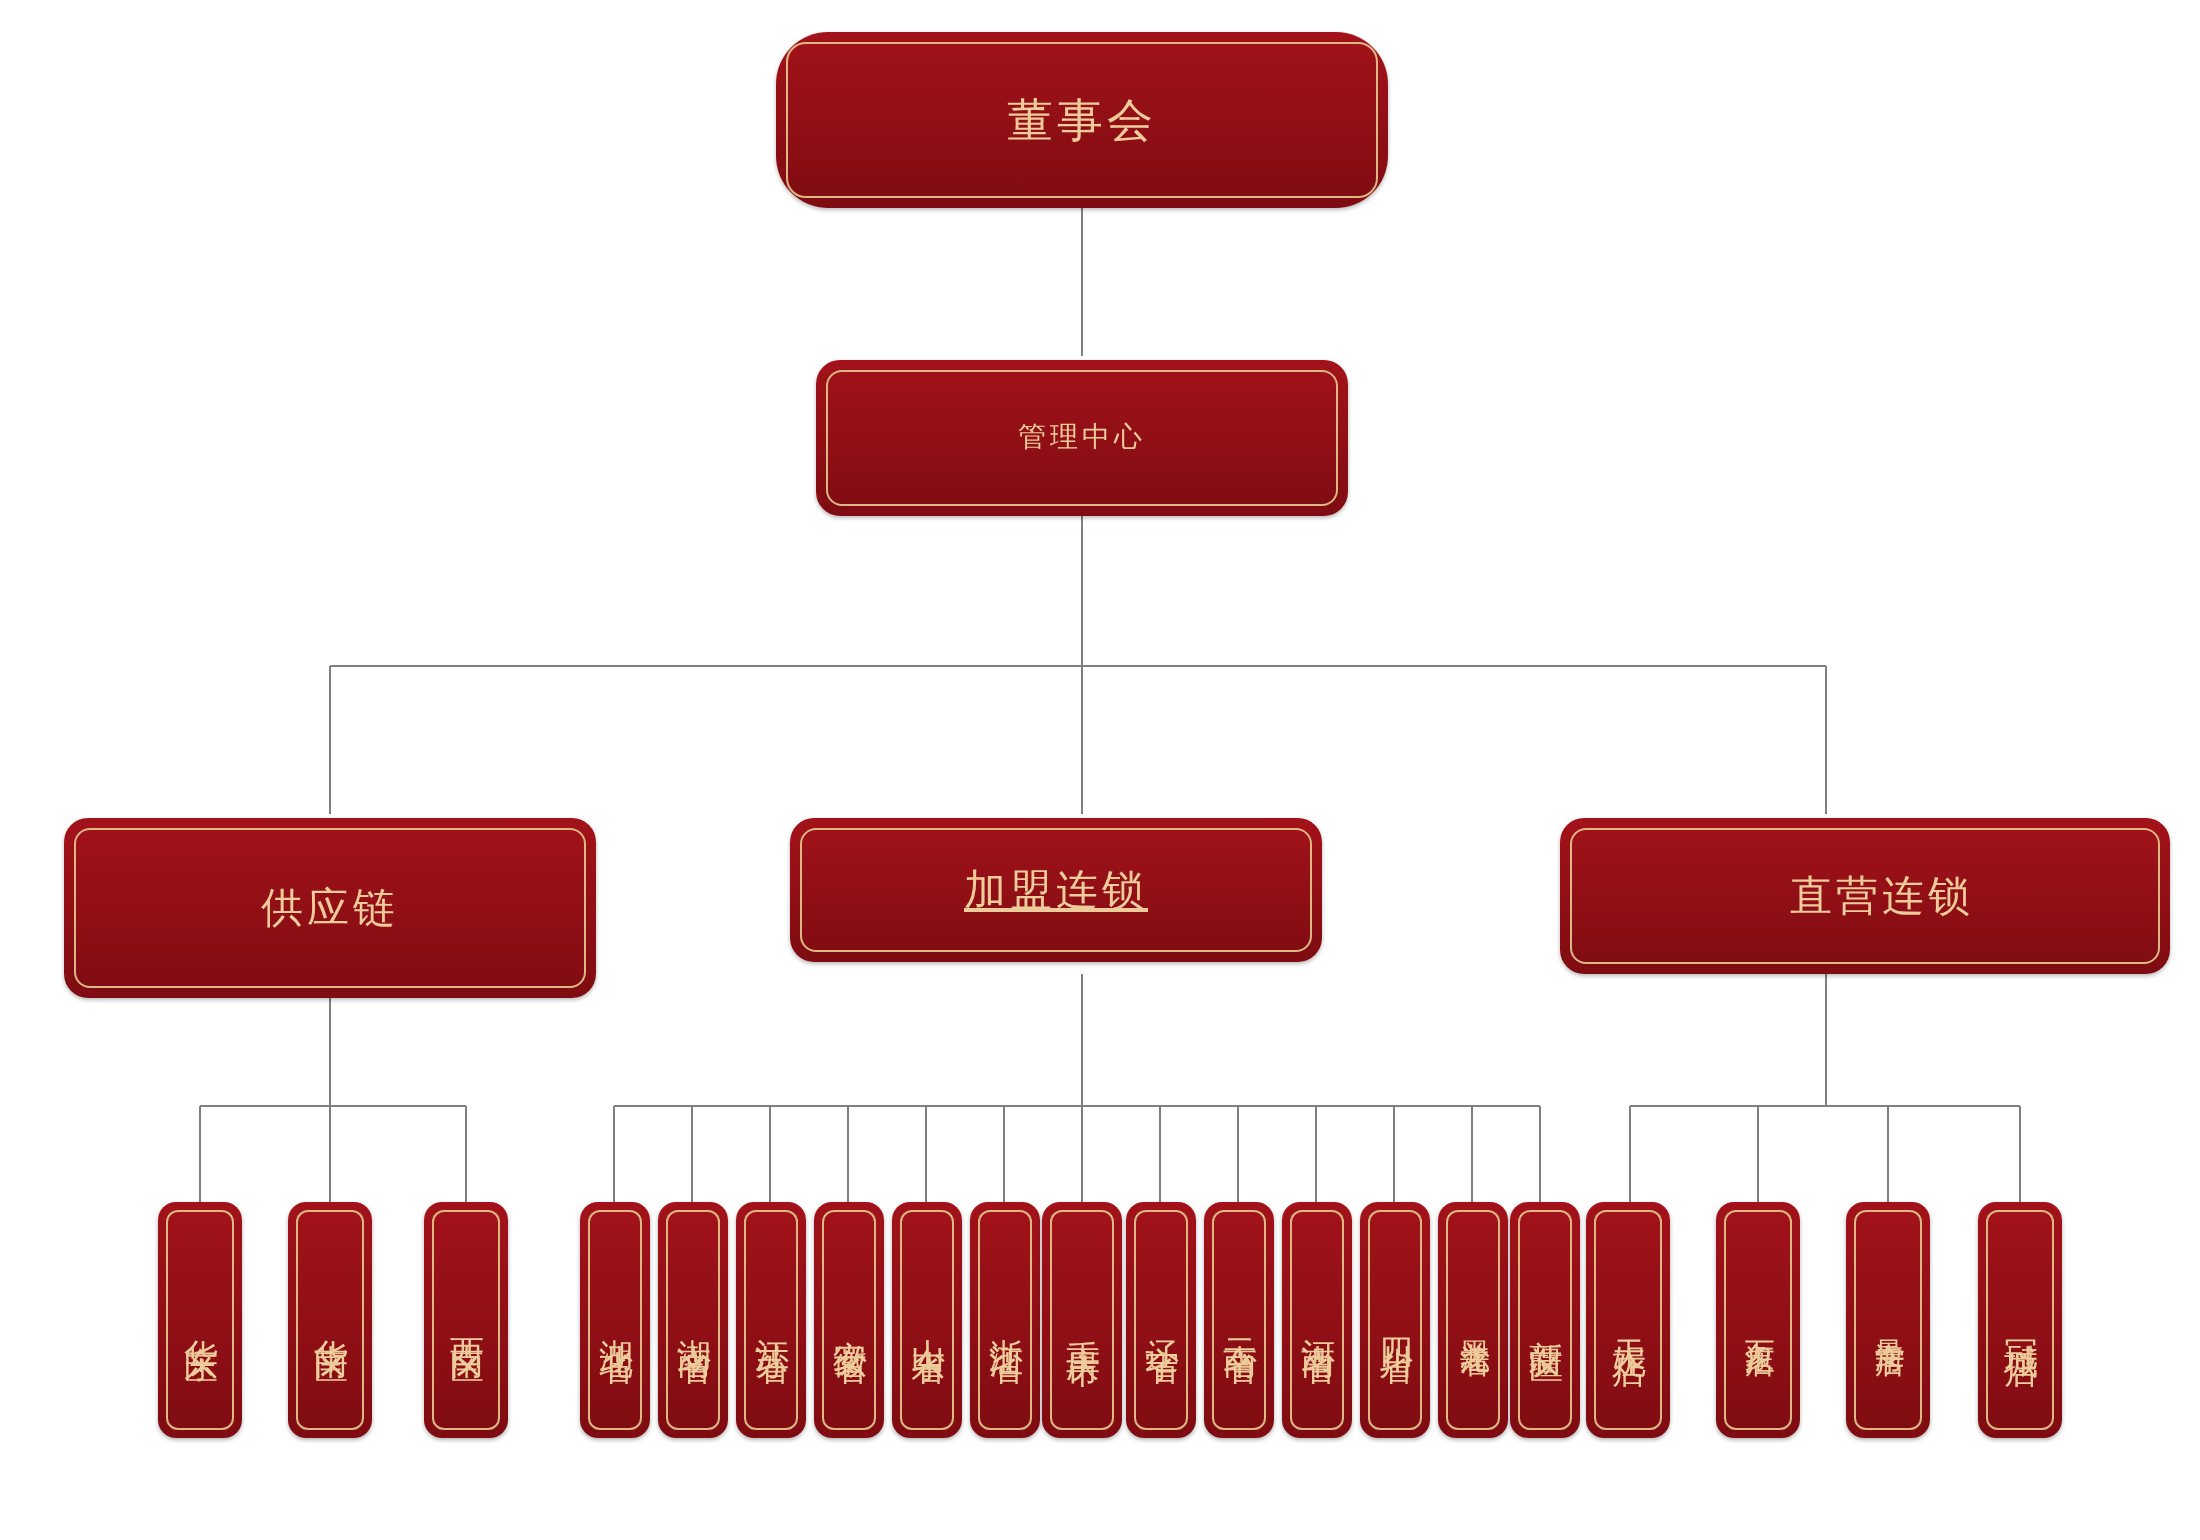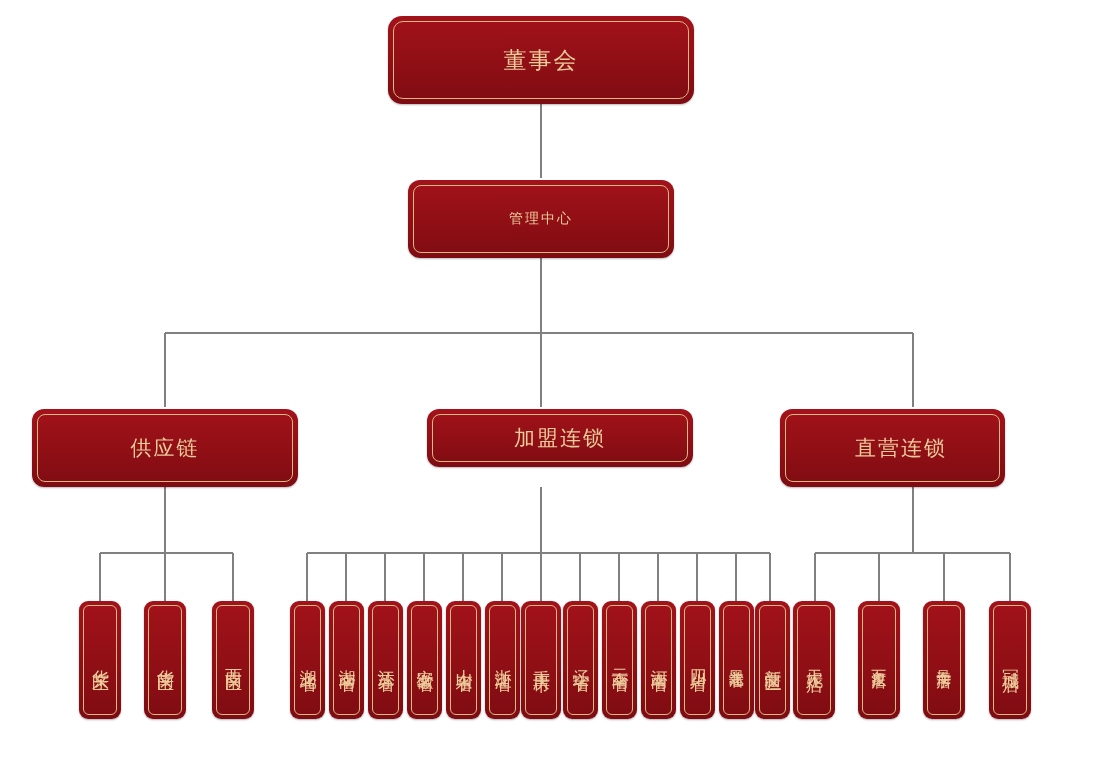--- a/index.html
+++ b/index.html
@@ -48,21 +48,21 @@
   }
   .node .node-label {
     position: relative;
     z-index: 2;
     color: #edcb9b;
     letter-spacing: 2px;
     white-space: nowrap;
   }
 
   
-  .node.level-1 { border-radius: 14px; }
+  .node.level-1 { border-radius: 26px; }
   .node.level-1 .inner-rule { border-radius: 10px; }
   .node.level-1 .node-label { font-size: 23px; }
 
   .node.level-2 .node-label { font-size: 14px; }
   .node.level-3 .node-label { font-size: 21px; }
 
   
   .node.leaf {
     border-radius: 9px;
     box-shadow: 0 1px 2px rgba(0,0,0,0.3);
@@ -132,31 +132,31 @@
   <div class="node level-1" style="left:388px; top:16px; width:306px; height:88px;">
     <span class="inner-rule"></span>
     <span class="node-label">董事会</span>
   </div>
 
   <div class="node level-2" style="left:408px; top:180px; width:266px; height:78px;">
     <span class="inner-rule"></span>
     <span class="node-label">管理中心</span>
   </div>
 
-  <div class="node level-3" style="left:32px; top:409px; width:266px; height:78px;">
+  <div class="node level-3" style="left:32px; top:409px; width:266px; height:90px;">
     <span class="inner-rule"></span>
     <span class="node-label">供应链</span>
   </div>
 
-  <div class="node level-3" style="left:427px; top:409px; width:266px; height:58px;">
+  <div class="node level-3" style="left:395px; top:409px; width:266px; height:72px;text-decoration:underline;">
     <span class="inner-rule"></span>
     <span class="node-label">加盟连锁</span>
   </div>
 
-  <div class="node level-3" style="left:780px; top:409px; width:225px; height:78px;padding-left:17px;">
+  <div class="node level-3" style="left:780px; top:409px; width:305px; height:78px;padding-left:17px;">
     <span class="inner-rule"></span>
     <span class="node-label">直营连锁</span>
   </div>
 
   <div class="node leaf" style="left:79px; top:601px; width:42px; height:118px;">
     <span class="inner-rule"></span>
     <span class="node-label">华东区</span>
   </div>
   <div class="node leaf" style="left:144px; top:601px; width:42px; height:118px;">
     <span class="inner-rule"></span>

